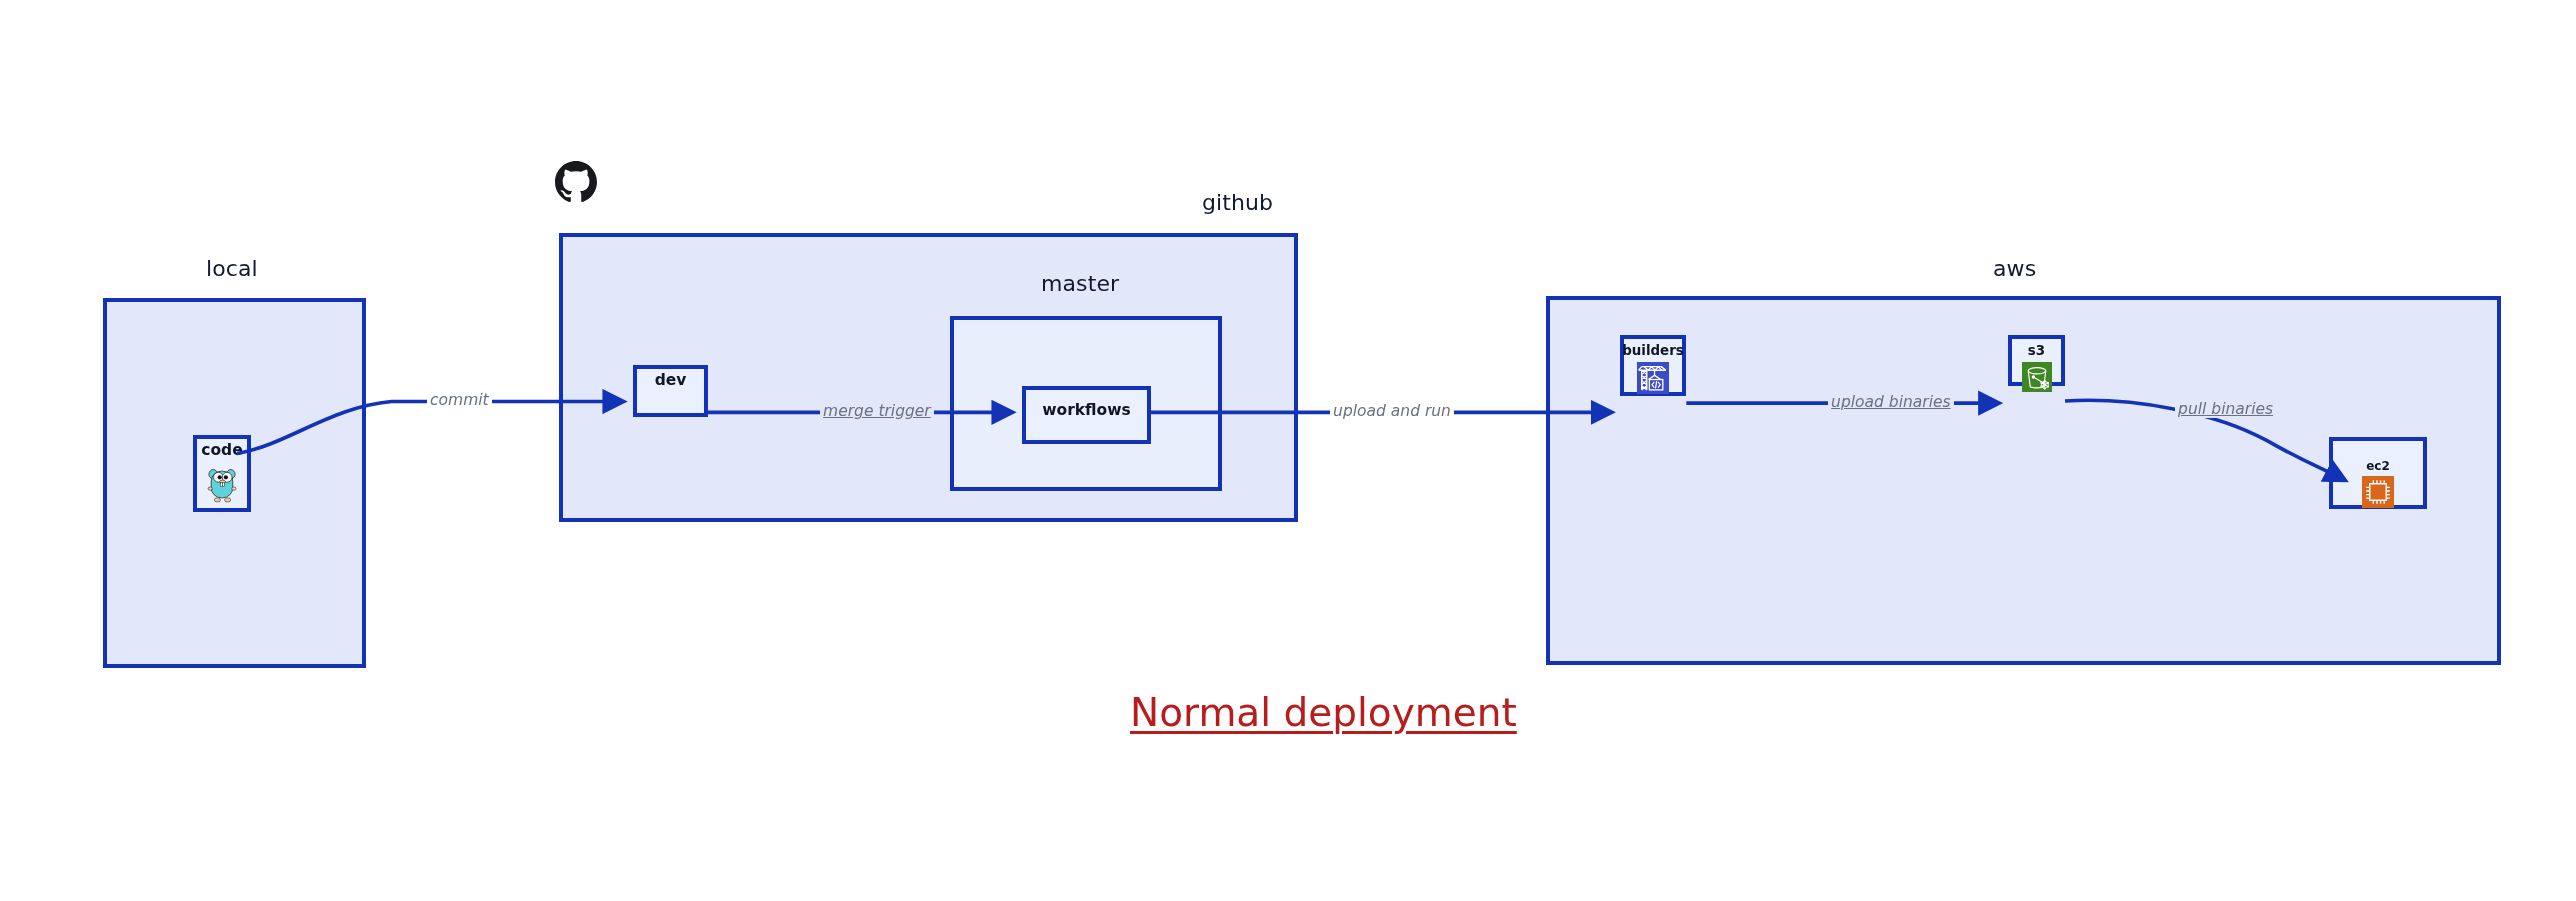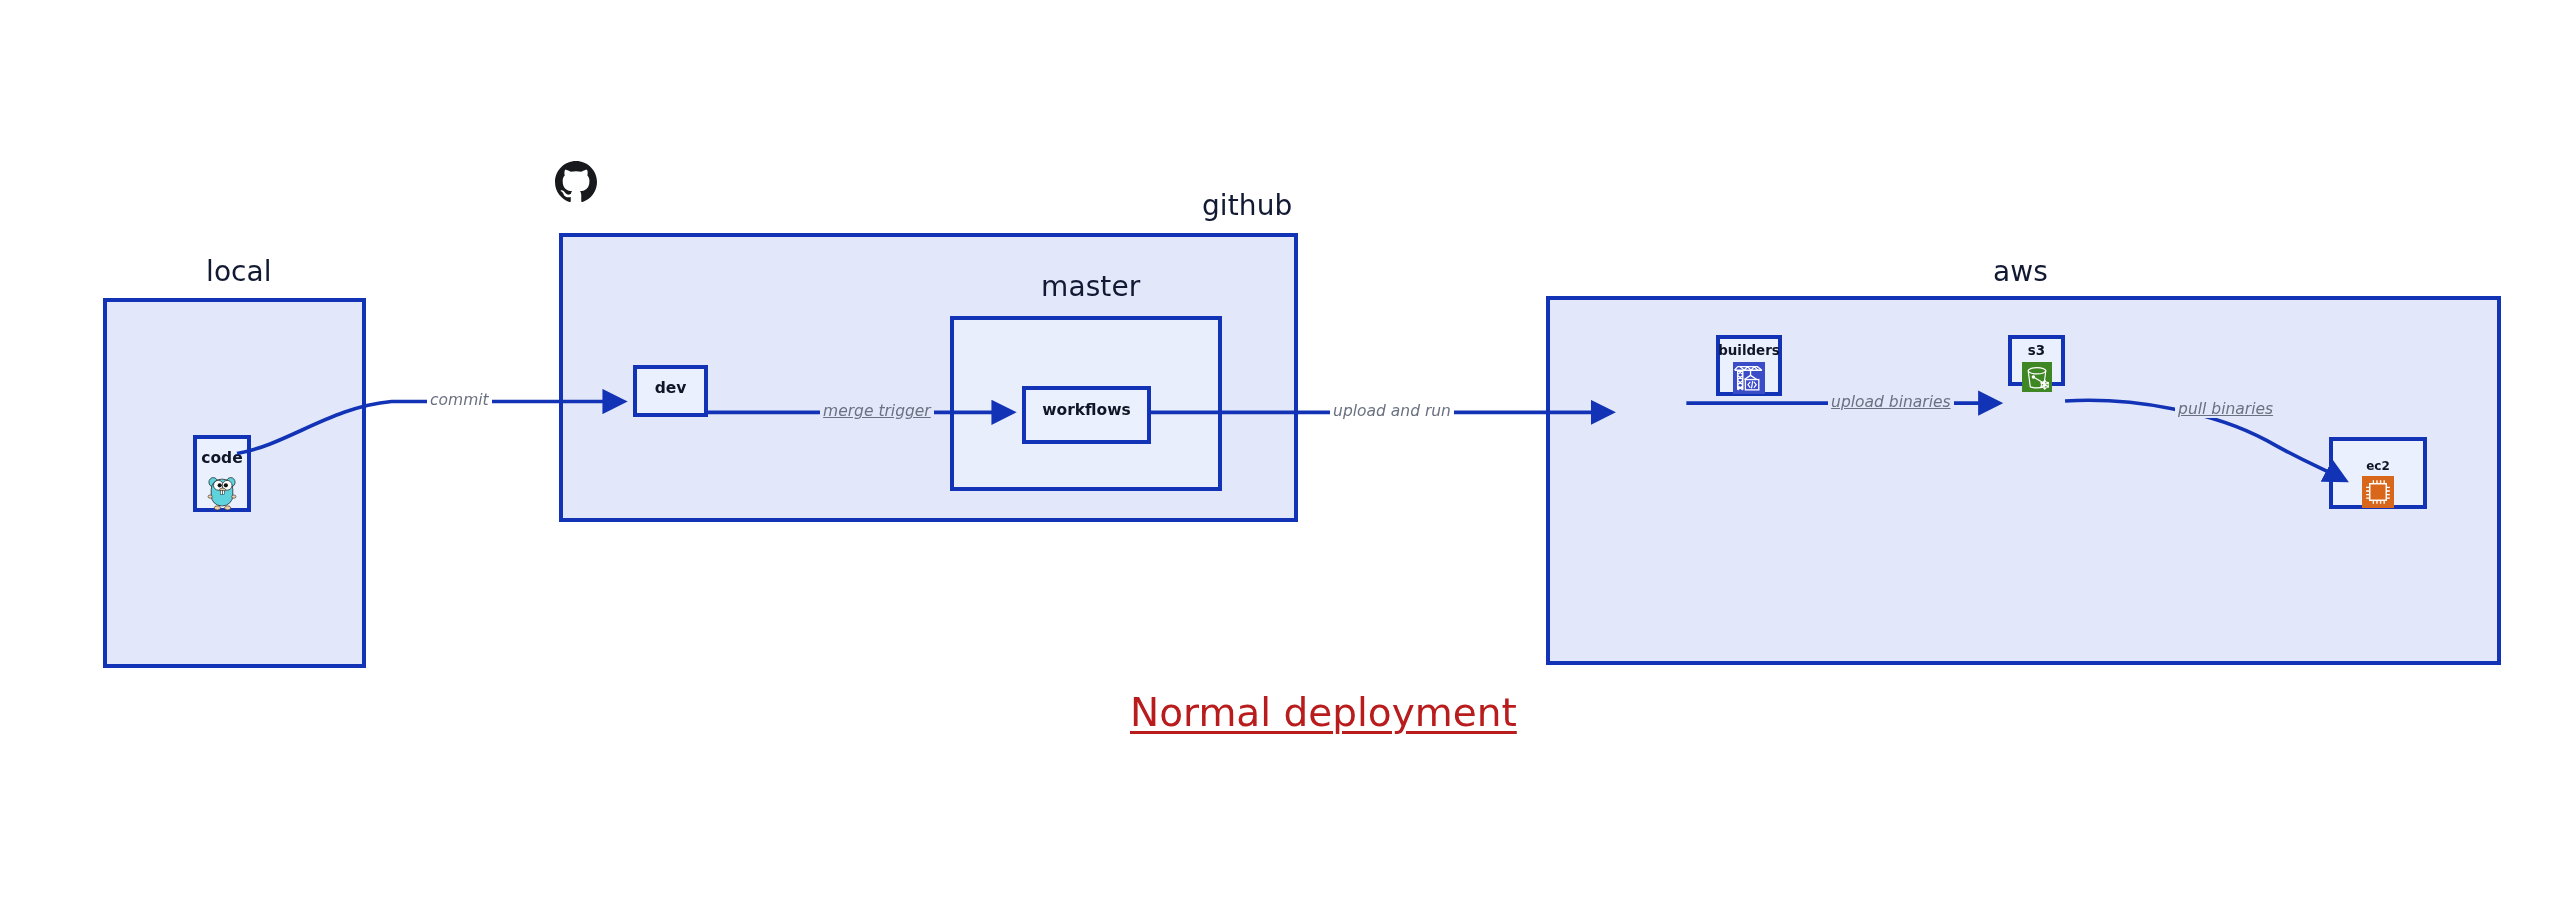--- a/index.html
+++ b/index.html
@@ -6,28 +6,28 @@
   html,body{margin:0;padding:0;background:#ffffff;}
   body{width:2604px;height:902px;position:relative;overflow:hidden;
        font-family:"DejaVu Sans","Liberation Sans",sans-serif;}
 
   #stage{position:absolute;left:0;top:0;width:2604px;height:902px;}
 
   
   .group{position:absolute;background:#e2e8fa;border:4.6px solid #1233b5;box-sizing:border-box;}
   .group.sub{background:#e9eefc;border-width:4.1px;}
 
-  .group-label{position:absolute;color:#121a33;font-size:28px;line-height:1;
+  .group-label{position:absolute;color:#121a33;font-size:22px;line-height:1;
                white-space:nowrap;letter-spacing:0.1px;}
 
   
   .node{position:absolute;background:#ebf0fe;border:4.1px solid #1233b5;box-sizing:border-box;
         display:flex;flex-direction:column;align-items:center;}
   .node-label{color:#101627;font-weight:bold;font-size:15.5px;line-height:1;
-              margin-top:12px;white-space:nowrap;}
+              margin-top:4px;white-space:nowrap;}
   .node-icon{margin-top:7.2px;display:block;}
 
   
   .edge-label{position:absolute;color:#6a7180;font-style:italic;font-size:15.5px;
               line-height:1;white-space:nowrap;background:#ffffff;padding:0 3.1px;}
   .edge-label.on-group{background:#e2e8fa;text-decoration:underline;}
   .edge-label.on-white{background:#ffffff;}
 
   
   #diagram-title{position:absolute;color:#b91c1c;font-size:39px;line-height:1;
@@ -97,21 +97,21 @@
     <span class="node-label">dev</span>
   </div>
 
   <div class="node" style="left:1022px;top:386px;width:129px;height:58px;">
     <span class="node-label" style="margin-top:13.4px;">workflows</span>
   </div>
 
   <div class="group-label" style="left:1993px;top:258px;">aws</div>
   <div class="group" style="left:1546px;top:296px;width:955px;height:369px;"></div>
 
-  <div class="node" style="left:1716px;top:335px;width:66px;height:61px;">
+  <div class="node" style="left:1620px;top:335px;width:66px;height:61px;">
     <span class="node-label" style="font-size:13.4px;margin-top:5.2px;">builders</span>
     <span class="node-icon" style="margin-top:4.1px;">
       <svg width="32" height="32" viewBox="0 0 62 62">
         <rect width="62" height="62" fill="#3a4cc8"></rect>
         <g stroke="#ffffff" stroke-width="2.6" fill="none" stroke-linejoin="round">
 
           <path d="M9 16 L9 54 M19 16 L19 54 M9 16 L19 24 M19 16 L9 24
                    M9 26 L19 34 M19 26 L9 34 M9 36 L19 44 M19 36 L9 44
                    M9 46 L19 54 M19 46 L9 54"></path>
 

